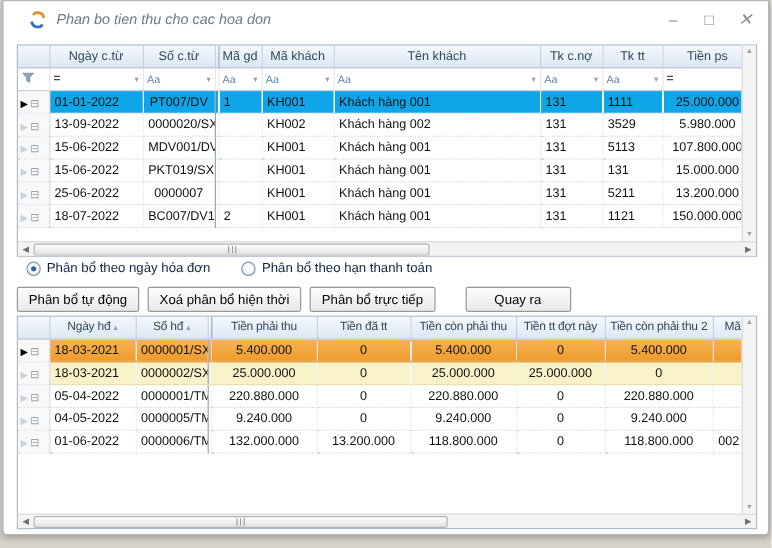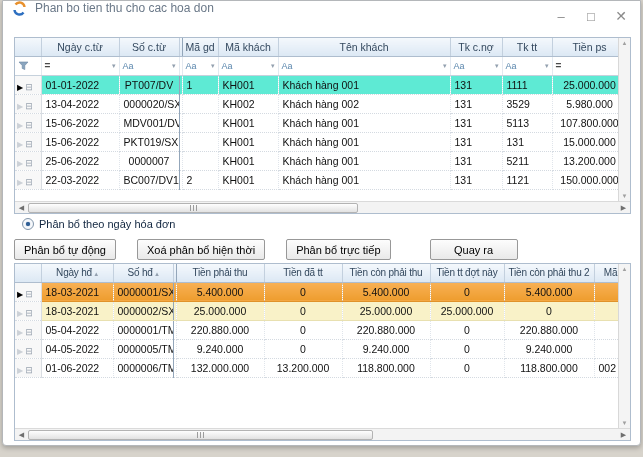--- a/index.html
+++ b/index.html
@@ -4,21 +4,21 @@
 <style>
   * { box-sizing: border-box; margin: 0; padding: 0; }
   html,body { width:643px; height:457px; overflow:hidden; }
   body { background:#d7d3cb; font-family:"Liberation Sans", sans-serif; position:relative; }
 
   .window { position:absolute; left:2px; top:0; width:639px; height:446px;
             background:#fff; border:1px solid #b4b7ba; border-radius:0 0 4px 4px;
             box-shadow:0 2px 5px rgba(0,0,0,.25); }
 
   
-  .titlebar { height:30px; display:flex; padding-left:9px; position:relative; }
+  .titlebar { height:30px; display:flex; align-items:center; padding-left:21px; position:relative;font-style:italic; }
   .app-icon { width:15px; height:15px; display:inline-block; }
   .title { margin-left:8px; font-size:12px; color:#6a7888; }
   .win-controls { position:absolute; right:4px; top:0; height:30px; display:flex; }
   .wc { width:30px; height:30px; display:flex; align-items:center; justify-content:center;
         color:#8a8a8a; font-size:13px; cursor:default; }
   .wc.close { font-size:14px; }
 
   
   .grid { position:absolute; left:11px; width:617px; border:1px solid #aebdce; background:#fff; }
   .grid-top { top:36px; height:177px; }
@@ -45,21 +45,21 @@
          border-right:1px dotted #e0e5eb; border-bottom:1px dotted #d4dae1; }
   .grid-bottom td.d { height:16px; }
   td.r { text-align:center; } td.l { text-align:left; }
 
   td.ind { background:#f8f8f8; border-right:1px solid #d9dde2; border-bottom:1px dotted #d4dae1;
            padding:0 2px; }
   .cur { color:#000; font-size:8px; margin-right:2px; }
   .cur.dim { color:#ccd1d7; }
   .exp { color:#9aa4b0; font-size:9px; }
 
-  tr.row-sel td.d { background:#5eead4; }
+  tr.row-sel td.d { background:#0ea5e9; }
   tr.row-orange td.d { background:linear-gradient(#f8b156,#ee9d2e); border-right-color:rgba(150,90,5,.35); border-bottom:1px solid #e0922a; }
   tr.row-yellow td.d { background:#f9f2c8; border-bottom:1px solid #e8e0b0; }
 
   
   .vscroll { position:absolute; top:0; right:0; bottom:12px; width:12px; background:#f4f4f4;
              border-left:1px solid #d8d8d8; display:flex; flex-direction:column;
              justify-content:space-between; align-items:center; padding:2px 0; }
   .vsarrow { font-size:6px; color:#a0a0a0; }
   .hscroll { position:absolute; left:0; right:0; bottom:0; height:12px; background:#f3f3f3;
              border-top:1px solid #dadada; display:flex; align-items:center; }
@@ -72,21 +72,21 @@
           background:linear-gradient(to right, transparent 2px,#9c9c9c 2px,#9c9c9c 3px,transparent 3px); }
 
   
   .radio-row { position:absolute; left:19px; top:217px; display:flex; gap:26px; align-items:center; }
   .radio-row label { display:flex; align-items:center; gap:5px; font-size:11px; color:#10253f; }
   .rb { width:12px; height:12px; border-radius:50%; border:1px solid #8296ab;
         background:radial-gradient(#ffffff,#eef2f7); position:relative; }
   .rb.checked::after { content:""; position:absolute; left:3px; top:3px; width:4px; height:4px;
         border-radius:50%; background:#2f5e94; box-shadow:0 0 1px #2f5e94; }
 
-  .button-row { position:absolute; left:11px; top:238px; display:flex; gap:21px; align-items:center; }
+  .button-row { position:absolute; left:11px; top:238px; display:flex; gap:7px; align-items:center; }
   .btn { height:21px; font-size:11px; color:#000; padding:0 9px;
          background:linear-gradient(#fdfdfd,#e9e9e9); border:1px solid #989898; border-radius:2px;
          font-family:"Liberation Sans", sans-serif; }
   .btn.exit { width:88px; margin-left:18px; }
 </style>
 </head>
 <body>
 
 <div class="window">
 
@@ -199,21 +199,21 @@
             <td class="d divcol"></td>
             <td class="d l">1</td>
             <td class="d l">KH001</td>
             <td class="d l">Khách hàng 001</td>
             <td class="d l">131</td>
             <td class="d l">1111</td>
             <td class="d r">25.000.000</td>
           </tr>
           <tr>
             <td class="ind"><span class="cur dim">▶</span><span class="exp">⊟</span></td>
-            <td class="d l">13-04-2022</td>
+            <td class="d l">13-09-2022</td>
             <td class="d r">0000020/SX</td>
             <td class="d divcol"></td>
             <td class="d l"></td>
             <td class="d l">KH002</td>
             <td class="d l">Khách hàng 002</td>
             <td class="d l">131</td>
             <td class="d l">3529</td>
             <td class="d r">5.980.000</td>
           </tr>
           <tr>
@@ -247,21 +247,21 @@
             <td class="d divcol"></td>
             <td class="d l"></td>
             <td class="d l">KH001</td>
             <td class="d l">Khách hàng 001</td>
             <td class="d l">131</td>
             <td class="d l">5211</td>
             <td class="d r">13.200.000</td>
           </tr>
           <tr>
             <td class="ind"><span class="cur dim">▶</span><span class="exp">⊟</span></td>
-            <td class="d l">22-03-2022</td>
+            <td class="d l">18-07-2022</td>
             <td class="d r">BC007/DV1</td>
             <td class="d divcol"></td>
             <td class="d l">2</td>
             <td class="d l">KH001</td>
             <td class="d l">Khách hàng 001</td>
             <td class="d l">131</td>
             <td class="d l">1121</td>
             <td class="d r">150.000.000</td>
           </tr>
         </tbody>
@@ -277,20 +277,24 @@
           <span class="grip"></span>
         </span>
       <span class="hsarrow right">▶</span>
     </div>
   </div>
 
   <div class="radio-row">
     <label>
       <span class="rb checked"></span>
       <span>Phân bổ theo ngày hóa đơn</span>
+    </label>
+    <label>
+      <span class="rb"></span>
+      <span>Phân bổ theo hạn thanh toán</span>
     </label>
   </div>
 
   <div class="button-row">
     <button class="btn">Phân bổ tự động</button>
     <button class="btn">Xoá phân bổ hiện thời</button>
     <button class="btn">Phân bổ trực tiếp</button>
     <button class="btn exit">Quay ra</button>
   </div>
 

